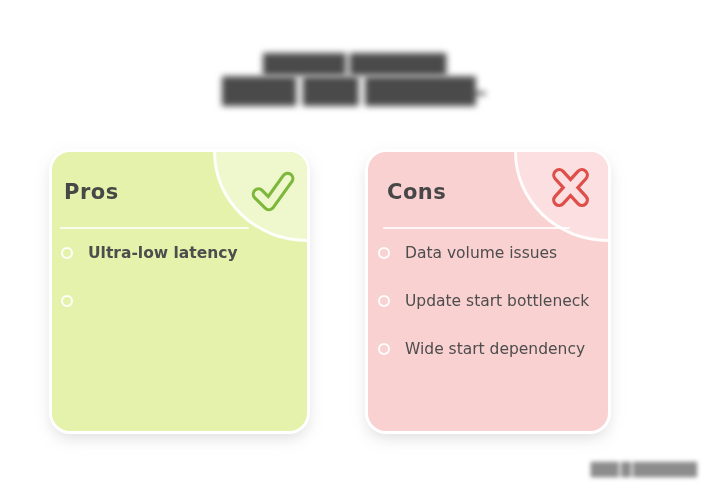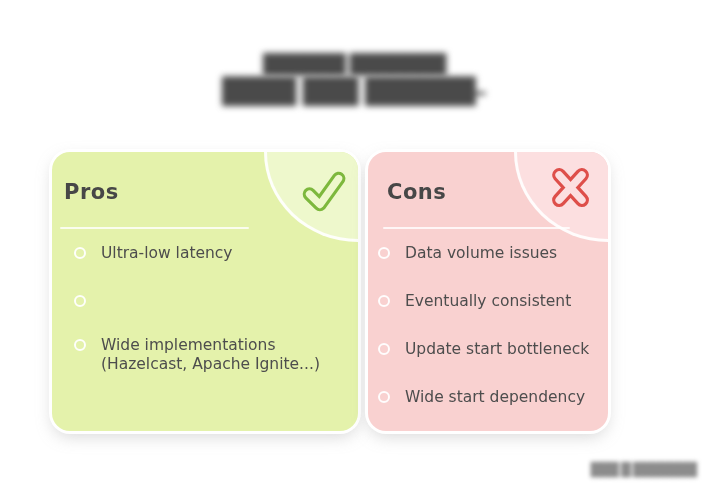--- a/index.html
+++ b/index.html
@@ -30,21 +30,21 @@
 
   
   .card {
     position: absolute;
     top: 152px;
     height: 279px;
     border-radius: 18px;
     overflow: hidden;
     box-shadow: 0 0 0 3px #ffffff, 0 6px 16px rgba(150,150,150,0.35);
   }
-  .card.pros { left: 52px;  width: 306px; background: #e4f2ab; }
+  .card.pros { left: 52px;  width: 255px; background: #e4f2ab; }
   .card.cons { left: 368px; width: 240px; background: #f9d1d0; }
 
   .corner {
     position: absolute;
     top: 0; right: 0;
     width: 94px; height: 90px;
     border-bottom-left-radius: 100% 100%;
     border-left: 3px solid rgba(255,255,255,0.9);
     border-bottom: 3px solid rgba(255,255,255,0.9);
   }
@@ -73,21 +73,21 @@
     border-radius: 1px;
   }
   .pros .divider { left: 8px;  width: 189px; }
   .cons .divider { left: 15px; width: 187px; }
 
   .item-list {
     position: absolute;
     top: 92px;
     list-style: none;
   }
-  .pros .item-list { left: 22px;  }
+  .pros .item-list { left: 9px; font-weight: bold;  }
   .cons .item-list { left: 10px; }
   .item-list li {
     display: flex;
     align-items: flex-start;
     margin-bottom: 29px;
   }
   .bullet {
     flex: none;
     width: 12px; height: 12px;
     margin-top: 3px;
@@ -135,47 +135,39 @@
     <h2>Pros</h2>
     <div class="divider"></div>
     <ul class="item-list">
       <li>
         <span class="bullet"></span>
         <span class="item-text">Ultra-low latency</span>
       </li>
       <li>
         <span class="bullet"></span>
       </li>
-      <li>
-        <span class="bullet"></span>
-        <span class="item-text">Wide implementations (Hazelcast, Apache Ignite...)</span>
-      </li>
     </ul>
   </section>
 
   <section class="card cons">
     <div class="corner">
       <svg width="52" height="52" viewBox="0 0 48 48" aria-hidden="true">
         <path d="M14 13 L35 36 M35 13 L14 36" fill="none" stroke="#de4f4a" stroke-width="13" stroke-linecap="round" stroke-linejoin="round"></path>
         <path d="M14 13 L35 36 M35 13 L14 36" fill="none" stroke="#fcdfe0" stroke-width="7" stroke-linecap="round" stroke-linejoin="round"></path>
       </svg>
     </div>
     <h2>Cons</h2>
     <div class="divider"></div>
     <ul class="item-list">
       <li>
         <span class="bullet"></span>
         <span class="item-text">Data volume issues</span>
       </li>
       <li>
         <span class="bullet"></span>
-        <span class="item-text">Eventually consistent</span>
-      </li>
-      <li>
-        <span class="bullet"></span>
         <span class="item-text">Update start bottleneck</span>
       </li>
       <li>
         <span class="bullet"></span>
         <span class="item-text">Wide start dependency</span>
       </li>
     </ul>
   </section>
 
   <div class="watermark">███ █ ███████</div>

